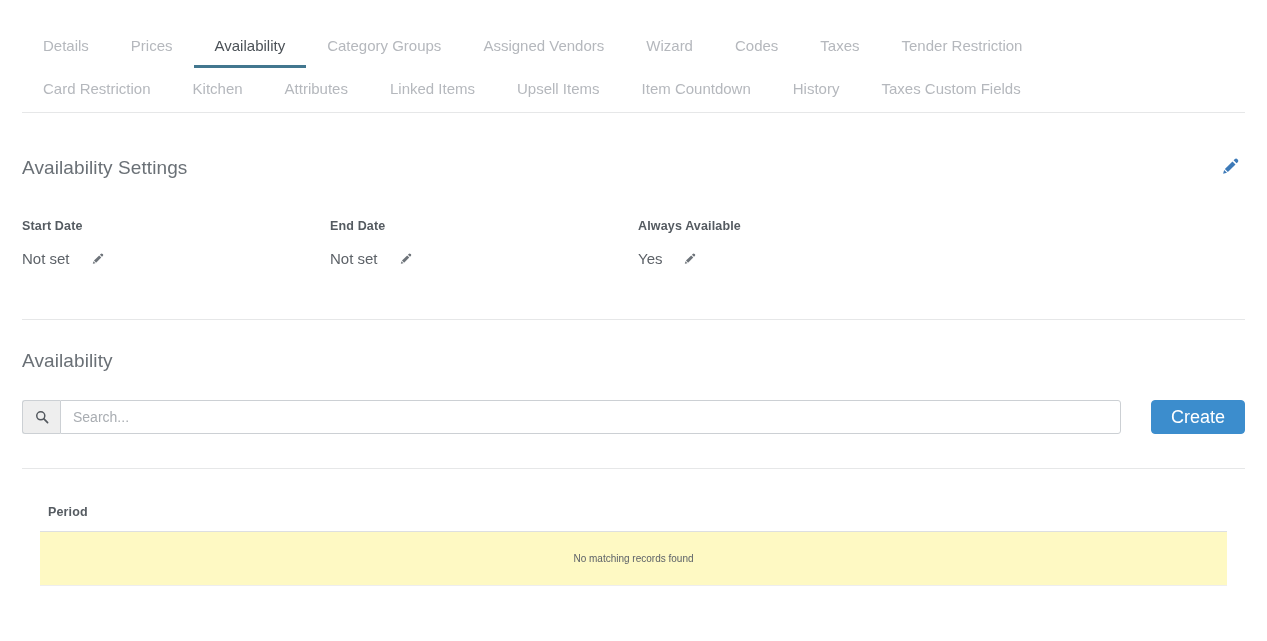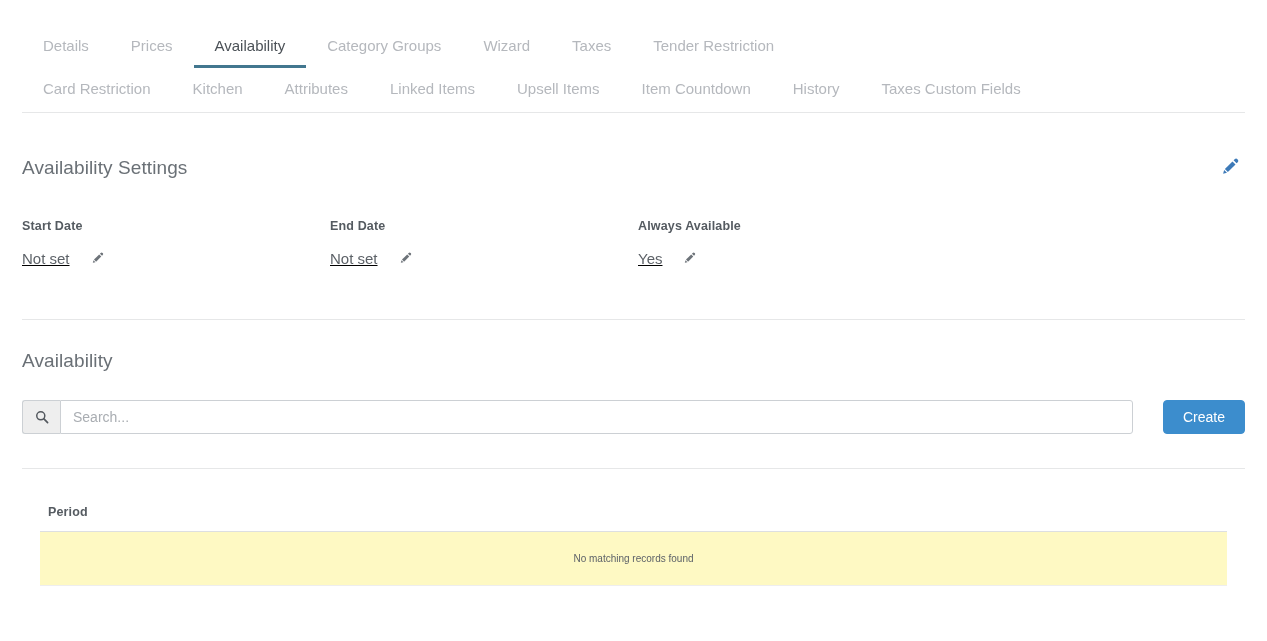--- a/index.html
+++ b/index.html
@@ -73,22 +73,22 @@
   .field { position: absolute; top: 0; }
   .field-label {
     font-size: 12.5px;
     font-weight: bold;
     color: #555b61;
     letter-spacing: .15px;
   }
   .field-value-row {
     margin-top: 17px;
     display: flex;
+    align-items: center;
     gap: 20px;
-    text-decoration: underline;
   }
   .field-value {
     font-size: 15px;
     color: #5d6268;
   }
   .field-edit { cursor: pointer; line-height: 0; }
 
   
   .rule {
     margin: 0 22px;
@@ -128,21 +128,21 @@
     font-size: 14px;
     font-family: "Liberation Sans", sans-serif;
     color: #55595e;
     outline: none;
   }
   .search-input::placeholder { color: #a9adb2; }
   .create-btn {
     background: #3c8dcd;
     border: 1px solid #3c8dcd;
     color: #ffffff;
-    font-size: 14px;
+    font-size: 18px;
     font-family: "Liberation Sans", sans-serif;
     border-radius: 4px;
     padding: 4px 19px;
     height: 34px;
     cursor: pointer;
     white-space: nowrap;
   }
 
   
   .table-wrap { margin: 0 40px; }
@@ -183,21 +183,27 @@
       <div class="tab">
           <span>Prices</span>
         </div>
       <div class="tab active">
           <span>Availability</span>
         </div>
       <div class="tab">
           <span>Category Groups</span>
         </div>
       <div class="tab">
+          <span>Assigned Vendors</span>
+        </div>
+      <div class="tab">
           <span>Wizard</span>
+        </div>
+      <div class="tab">
+          <span>Codes</span>
         </div>
       <div class="tab">
           <span>Taxes</span>
         </div>
       <div class="tab">
           <span>Tender Restriction</span>
         </div>
     </div>
     <div class="tab-row row2">
       <div class="tab">

